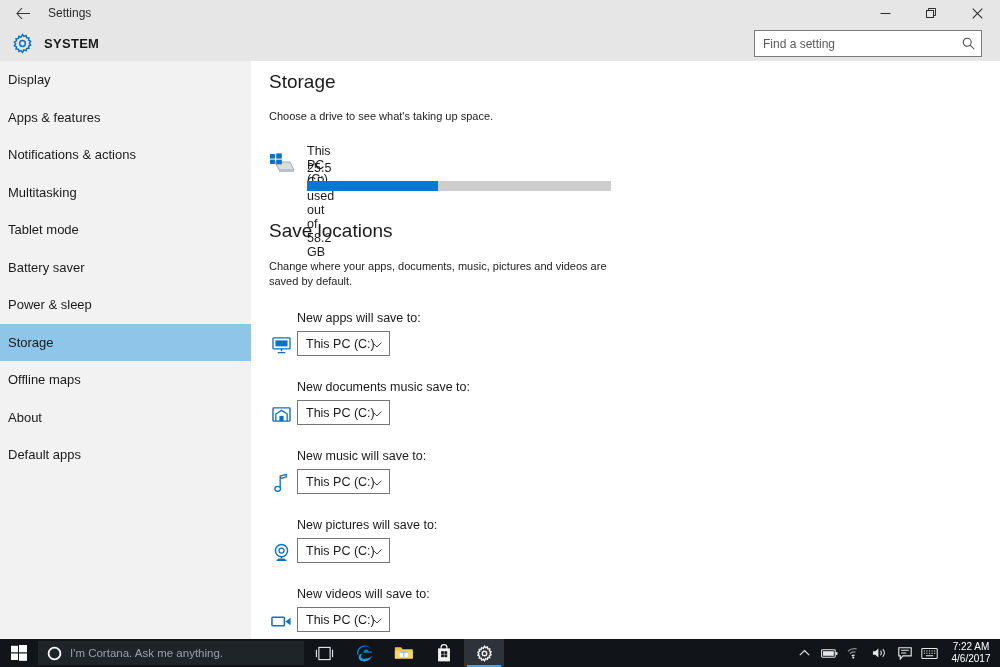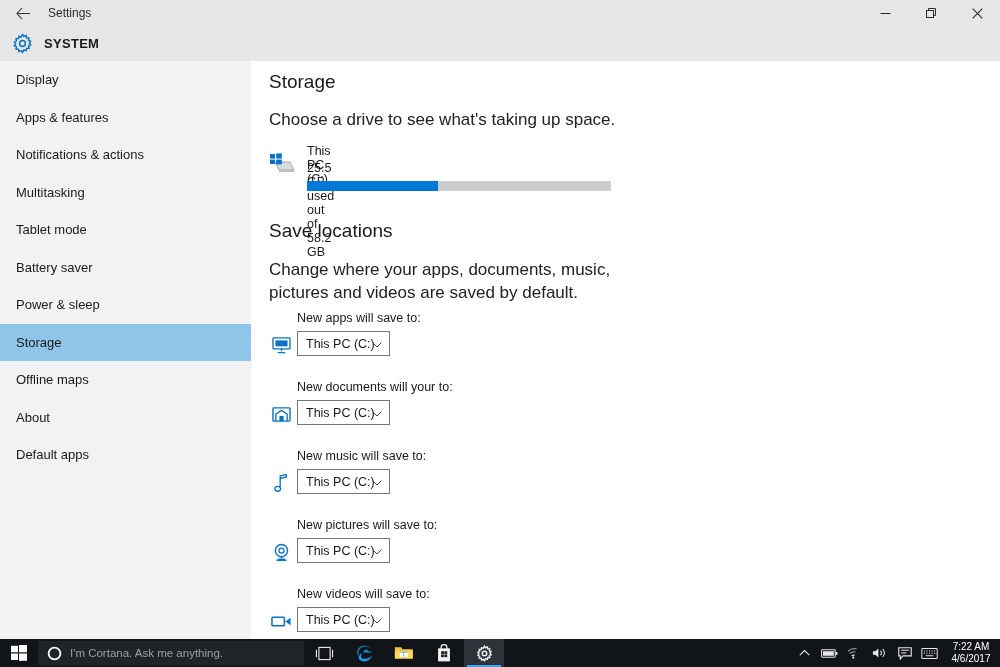--- a/index.html
+++ b/index.html
@@ -81,39 +81,39 @@
 
   
   .sidebar {
     position: absolute; top: 61px; left: 0;
     width: 251px; height: 578px;
     background: #f2f2f2;
   }
   .nav-item {
     height: 37.5px;
     display: flex; align-items: center;
-    padding-left: 16px;
+    padding-left: 8px;
     font-size: 13px; color: #1a1a1a;
   }
   .nav-item.selected { background: #8ec5e8; }
 
   
   .content {
     position: absolute; top: 61px; left: 251px;
     width: 749px; height: 578px;
     background: #ffffff;
     overflow: hidden;
   }
   .section-title {
     font-size: 19px; color: #1a1a1a;
     font-weight: normal;
     position: absolute;
   }
   .body-text {
-    font-size: 17px; color: #222;
+    font-size: 11px; color: #222;
     position: absolute;
     line-height: 1.35;
   }
 
   
   .drive-row { position: absolute; left: 18px; top: 83px; }
   .drive-icon { position: absolute; left: 0; top: 8px; }
   .drive-name {
     position: absolute; left: 38px; top: 0;
     font-size: 12.5px; color: #1a1a1a;
@@ -241,20 +241,29 @@
     <div class="header-gear">
       <svg width="21" height="21" viewBox="0 0 24 24">
         <g fill="none" stroke="#0a72c4" stroke-width="1.7">
           <circle cx="12" cy="12" r="3.3"></circle>
           <path d="M12 1.8 l1.6 2.1 2.5-1 .6 2.6 2.7 .1-.5 2.6 2.4 1.2-1.5 2.2 1.5 2.2-2.4 1.2 .5 2.6-2.7 .1-.6 2.6-2.5-1L12 22.2l-1.6-2.1-2.5 1-.6-2.6-2.7-.1.5-2.6L2.7 14.6 4.2 12.4 2.7 10.2l2.4-1.2-.5-2.6 2.7-.1.6-2.6 2.5 1z"></path>
         </g>
       </svg>
     </div>
     <div class="header-title">SYSTEM</div>
 
+    <div class="search-wrap">
+      <input class="search-input" type="text" placeholder="Find a setting" style="">
+      <div class="search-icon">
+        <svg width="13" height="13" viewBox="0 0 14 14">
+          <circle cx="5.6" cy="5.6" r="4.3" stroke="#444" stroke-width="1.1" fill="none"></circle>
+          <path d="M8.9 8.9 L13.2 13.2" stroke="#444" stroke-width="1.1"></path>
+        </svg>
+      </div>
+    </div>
   </div>
 
   <div class="sidebar">
     <div class="nav-item">
       <span>Display</span>
     </div>
     <div class="nav-item">
       <span>Apps &amp; features</span>
     </div>
     <div class="nav-item">
@@ -327,21 +336,21 @@
         <span>This PC (C:)</span>
         <span class="save-chevron">
           <svg width="10" height="6" viewBox="0 0 10 6">
               <path d="M0.6 0.6 L5 5 L9.4 0.6" stroke="#444" stroke-width="1" fill="none"></path>
             </svg>
         </span>
       </div>
     </div>
 
     <div class="save-row" style="top:319px;">
-      <div class="save-label">New documents will your to:</div>
+      <div class="save-label">New documents music save to:</div>
       <div class="save-icon">
         <svg width="19" height="17" viewBox="0 0 20 18">
           <rect x="1" y="2" width="18" height="14" rx="0.8" fill="none" stroke="#0a72c4" stroke-width="1.5"></rect>
           <path d="M4 16 V8.5 L10 4.6 L16 8.5 V16" fill="none" stroke="#0a72c4" stroke-width="1.4"></path>
           <rect x="7.8" y="10.5" width="4.4" height="5.5" fill="#0a72c4"></rect>
         </svg>
       </div>
       <div class="save-select">
         <span>This PC (C:)</span>
         <span class="save-chevron">

